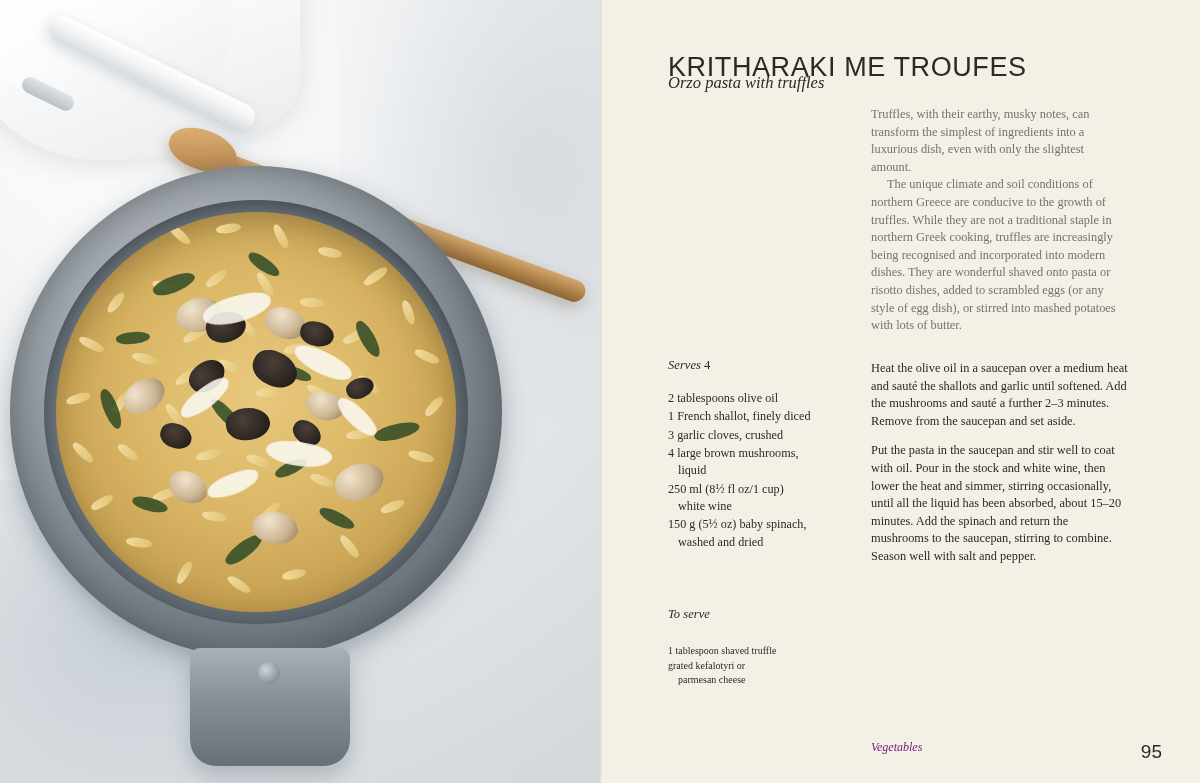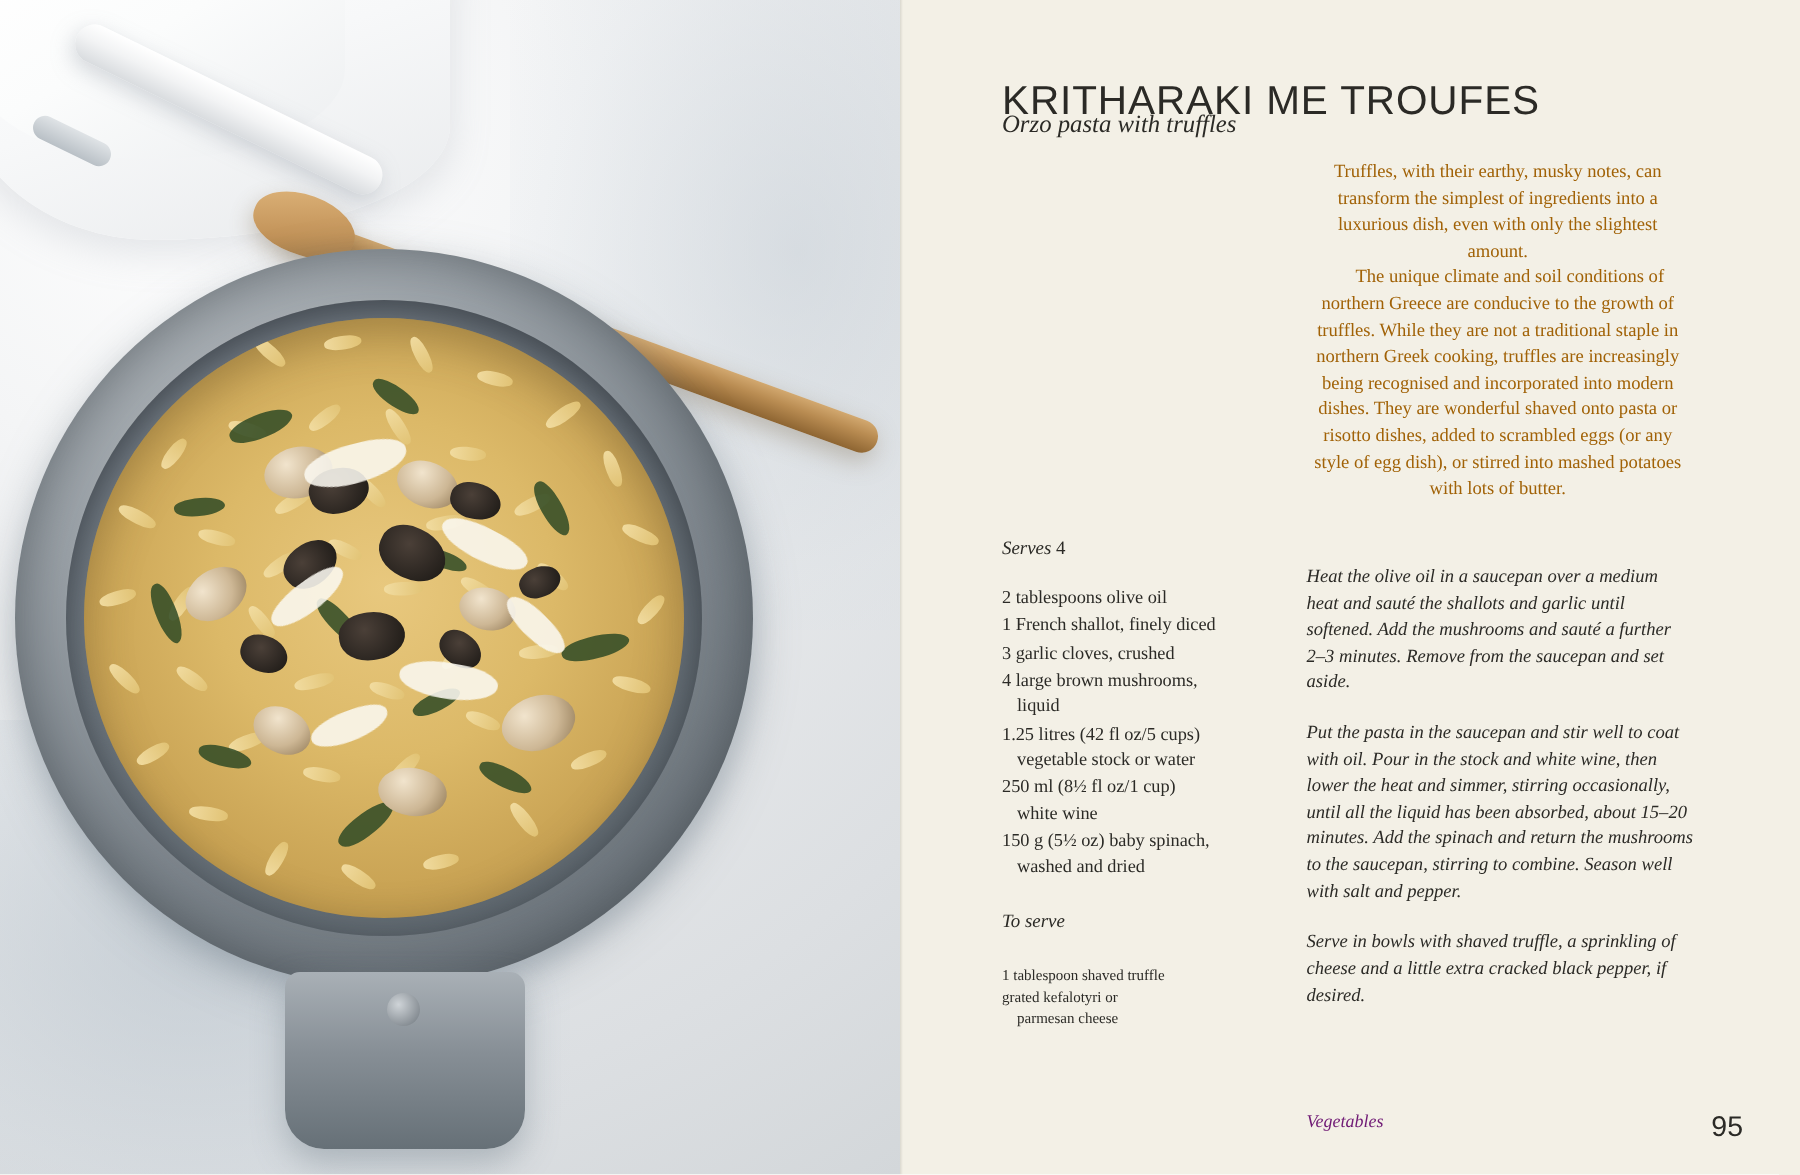--- a/index.html
+++ b/index.html
@@ -210,22 +210,22 @@
     line-height: 1.3;
     color: #2b2a26;
   }
   .intro {
     position: absolute;
     left: 271px;
     top: 106px;
     width: 255px;
     font-size: 12.4px;
     line-height: 1.42;
-    text-align: center;
-    color: #a16207;
+    text-align: left;
+    color: #737373;
   }
   .intro p { margin: 0; }
   .intro p + p { text-indent: 16px; }
 
   .serves {
     position: absolute;
     left: 68px;
     top: 358px;
     font-style: italic;
     font-size: 12.6px;
@@ -268,21 +268,21 @@
   .to-serve .cont { padding-left: 10px; display: block; }
 
   .method {
     position: absolute;
     left: 271px;
     top: 360px;
     width: 258px;
     font-size: 12.4px;
     line-height: 1.42;
   }
-  .method p { margin: 16px 0 12px 0; font-style: italic; }
+  .method p { margin: 0 0 12px 0; }
 
   .footer-chapter {
     position: absolute;
     left: 271px;
     bottom: 28px;
     font-style: italic;
     font-size: 12px;
     color: #701a75;
   }
   .folio {
@@ -442,24 +442,20 @@
           <span>1 French shallot, finely diced</span>
         </li>
         <li>
           <span>3 garlic cloves, crushed</span>
         </li>
         <li>
           <span>4 large brown mushrooms,</span>
           <span class="cont">liquid</span>
         </li>
         <li>
-          <span>1.25 litres (42 fl oz/5 cups)</span>
-          <span class="cont">vegetable stock or water</span>
-        </li>
-        <li>
           <span>250 ml (8½ fl oz/1 cup)</span>
           <span class="cont">white wine</span>
         </li>
         <li>
           <span>150 g (5½ oz) baby spinach,</span>
           <span class="cont">washed and dried</span>
         </li>
       </ul>
     </div>
 
@@ -472,19 +468,18 @@
         <li>
           <span>grated kefalotyri or</span>
           <span class="cont">parmesan cheese</span>
         </li>
       </ul>
     </div>
 
     <div class="method">
       <p>Heat the olive oil in a saucepan over a medium heat and sauté the shallots and garlic until softened. Add the mushrooms and sauté a further 2–3 minutes. Remove from the saucepan and set aside.</p>
       <p>Put the pasta in the saucepan and stir well to coat with oil. Pour in the stock and white wine, then lower the heat and simmer, stirring occasionally, until all the liquid has been absorbed, about 15–20 minutes. Add the spinach and return the mushrooms to the saucepan, stirring to combine. Season well with salt and pepper.</p>
-      <p>Serve in bowls with shaved truffle, a sprinkling of cheese and a little extra cracked black pepper, if desired.</p>
     </div>
 
     <div class="footer-chapter">Vegetables</div>
     <div class="folio">95</div>
   </div>
 </div>
 
 </body></html>

